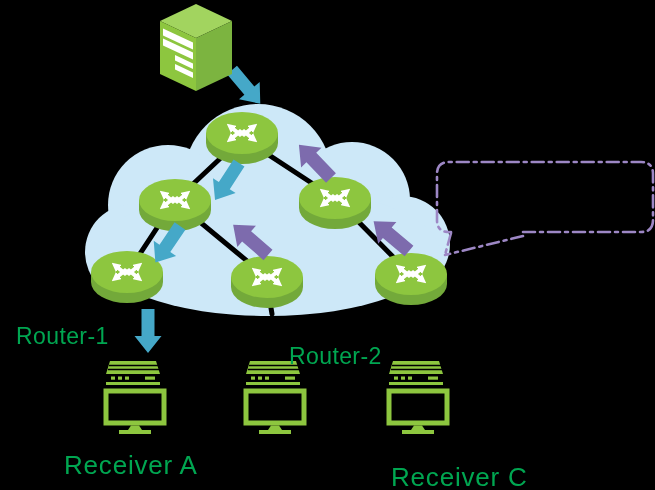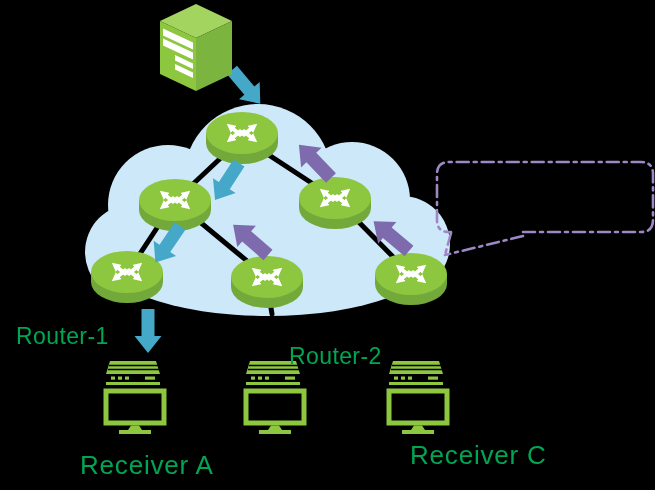--- a/index.html
+++ b/index.html
@@ -114,16 +114,16 @@
 
     <g>
       <use href="#receiver" transform="translate(103,361)"></use>
       <use href="#receiver" transform="translate(243,361)"></use>
       <use href="#receiver" transform="translate(386,361)"></use>
     </g>
   </svg>
 
   <div class="lbl router-lbl" style="left:16px;top:325px;">Router-1</div>
   <div class="lbl router-lbl" style="left:289px;top:345px;">Router-2</div>
-  <div class="lbl receiver-lbl" style="left:80px;top:452px;">Receiver A</div>
-  <div class="lbl receiver-lbl" style="left:391px;top:442px;margin-left:19px;">Receiver C</div>
+  <div class="lbl receiver-lbl" style="left:64px;top:452px;">Receiver A</div>
+  <div class="lbl receiver-lbl" style="left:391px;top:464px;">Receiver C</div>
   <div class="lbl" style="left:470px;top:185px;font-size:16px;color:#fff;"></div>
 </div>
 
 </body></html>

